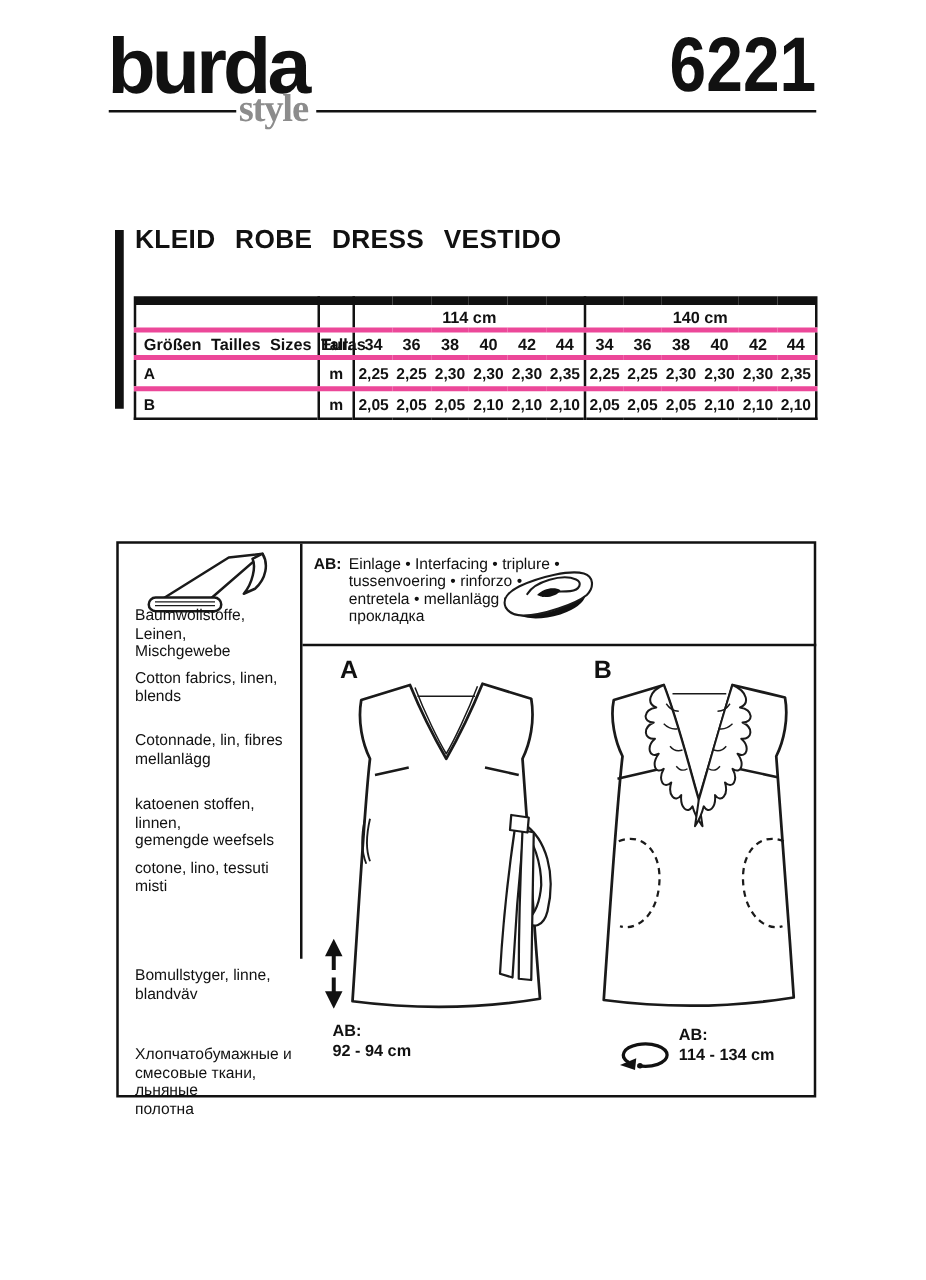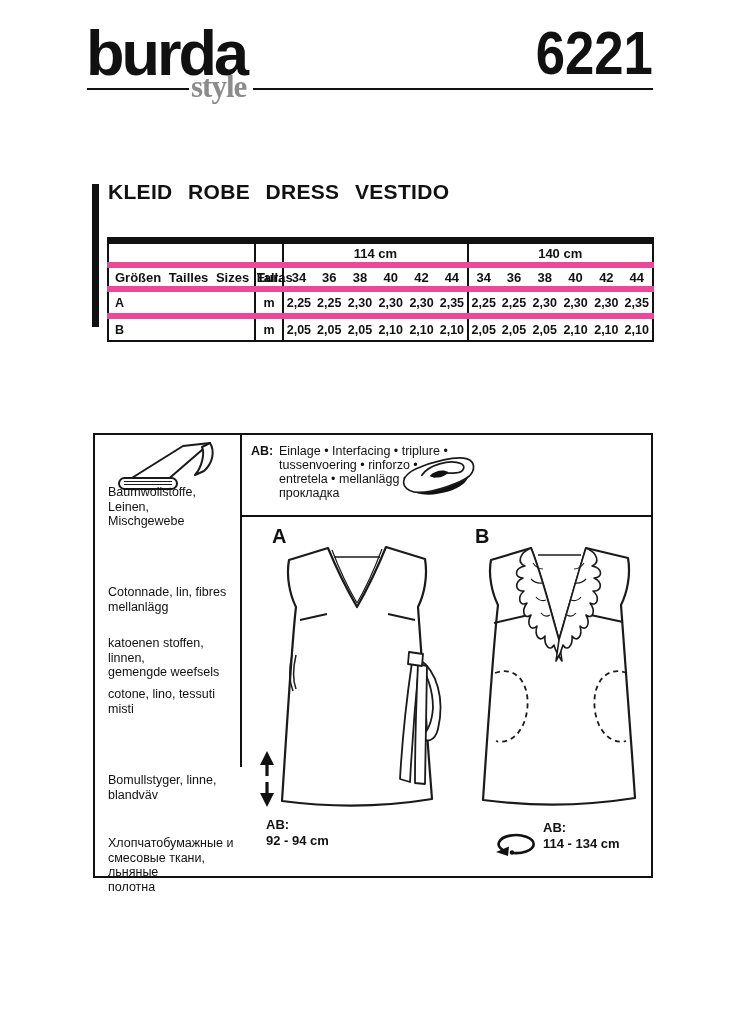--- a/index.html
+++ b/index.html
@@ -22,21 +22,21 @@
   .doc-title{position:absolute;left:108px;top:180px;font-size:21px;font-weight:bold;
          letter-spacing:0.3px;word-spacing:0.45em;}
   .doc-subtitle{position:absolute;left:108px;top:206px;font-size:14.5px;}
   .doc-subtitle b{font-weight:bold;}
 
   
   .size-table{position:absolute;left:107px;top:237px;width:545px;border-collapse:collapse;
          table-layout:fixed;font-size:13px;font-weight:bold;}
   .size-table{border:2px solid #111;border-top:7px solid #111;}
   .size-table td{padding:0;text-align:center;vertical-align:middle;white-space:nowrap;}
-  .size-table tr{border-bottom:6px solid #ec4899;}
+  .size-table tr{border-bottom:4px solid #ec4899;}
   .size-table tr:last-child{border-bottom:none;}
   .vline{border-left:2px solid #111;}
   .cell-label{text-align:left !important;padding-left:6px !important;word-spacing:4px;}
   .row-h1 td{height:18px;}
   .row-h2 td{height:18px;}
   .row-val td{height:21px;font-size:12.5px;}
 
   
   .materials-box{position:absolute;left:93px;top:433px;width:560px;height:445px;
          border:2px solid #111;box-sizing:border-box;}
@@ -152,20 +152,21 @@
       <svg class="fabric-icon" width="118" height="54" viewBox="0 0 118 54">
         <g fill="#ffffff" stroke="#1a1a1a" stroke-width="2" stroke-linejoin="round">
           <path d="M16 42 L72 7 L99 4 L54 43 Z"></path>
           <path d="M99 4 C104 12 102 24 93 32 L84 36 C91 28 94 14 91 8 Z"></path>
           <rect x="8" y="39" width="58" height="11" rx="5.5"></rect>
         </g>
         <path d="M13 42.5 H61 M13 45.5 H61" stroke="#1a1a1a" stroke-width="1"></path>
       </svg>
       <div class="fabric-item" style="top:50px">Baumwollstoffe, Leinen,
 Mischgewebe</div>
+      <div class="fabric-item" style="top:100px">Cotton fabrics, linen, blends</div>
       <div class="fabric-item" style="top:150px">Cotonnade, lin, fibres mellanlägg</div>
       <div class="fabric-item" style="top:201px">katoenen stoffen, linnen,
 gemengde weefsels</div>
       <div class="fabric-item" style="top:252px">cotone, lino, tessuti misti</div>
       <div class="fabric-item" style="top:338px">Bomullstyger, linne, blandväv</div>
       <div class="fabric-item" style="top:401px">Хлопчатобумажные и
 смесовые ткани, льняные
 полотна</div>
     </div>
 

